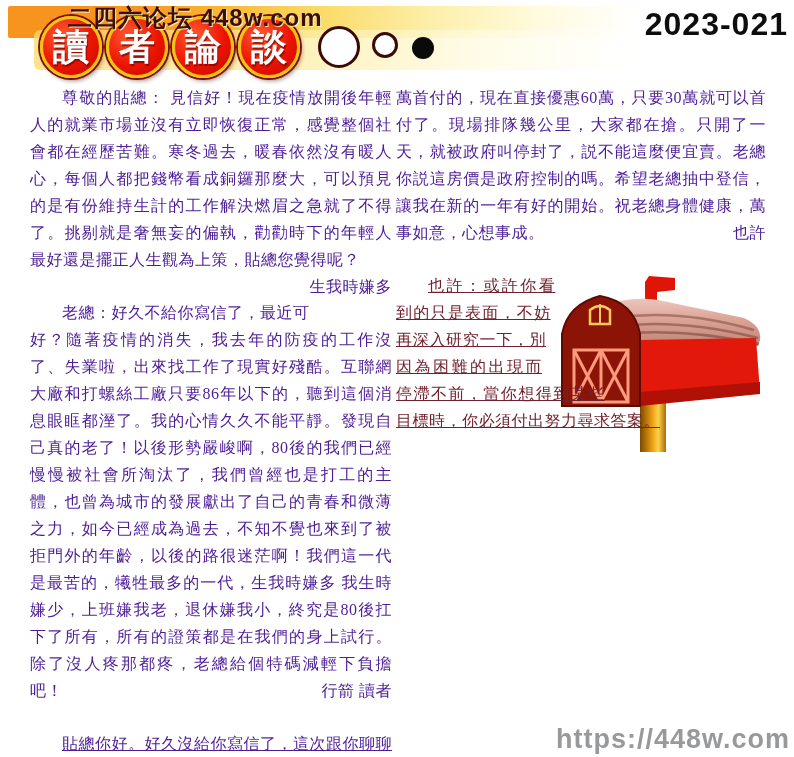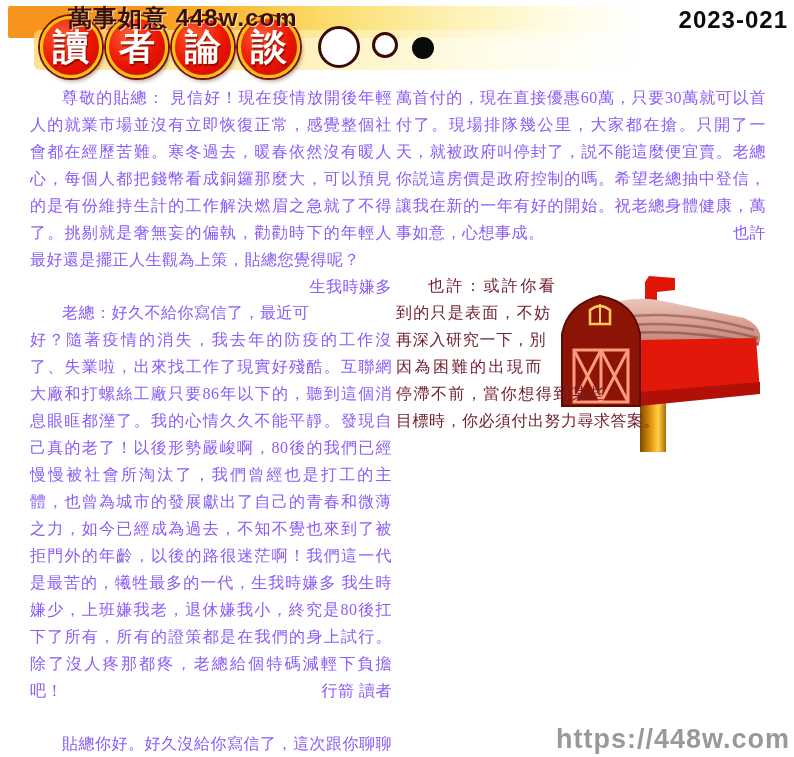--- a/index.html
+++ b/index.html
@@ -22,21 +22,21 @@
   .site-title{
     position:absolute;left:68px;top:2px;
     font-family:"Liberation Sans","DejaVu Sans",sans-serif;
     font-size:24px;font-weight:bold;color:#3c0e04;letter-spacing:1px;
     text-shadow:1px 1px 0 rgba(255,255,220,.8);
     white-space:nowrap;z-index:4;
   }
   .issue{
     position:absolute;right:6px;top:6px;
     font-family:"Liberation Sans","DejaVu Sans",sans-serif;
-    font-size:24px;font-weight:bold;color:#0d0d0d;letter-spacing:1px;z-index:4;
+    font-size:32px;font-weight:bold;color:#0d0d0d;letter-spacing:1px;z-index:4;
   }
   .logo-row{
     position:absolute;left:40px;top:16px;display:flex;align-items:center;z-index:3;
   }
   .logo-circle{
     width:56px;height:56px;border-radius:50%;
     background:radial-gradient(circle at 35% 30%,#ff5b31 0%,#ec1402 55%,#c30800 100%);
     border:3px solid #f2c114;
     box-shadow:0 0 0 2px #7c1000,2px 3px 4px rgba(60,20,0,.45);
     display:flex;align-items:center;justify-content:center;
@@ -59,22 +59,22 @@
     margin-left:14px;margin-top:2px;
   }
   
   .col{
     position:absolute;top:84px;
     font-size:16px;line-height:27px;letter-spacing:.5px;
     text-align:justify;text-justify:inter-ideograph;
   }
   .col-left{left:30px;width:362px;}
   .col-right{left:396px;width:370px;}
-  .para{margin:0 0 26px 0;text-indent:2em;color:#8b5cf6;}
-  .para:last-child{margin-bottom:0;}
+  .para{margin:0 0 26px 0;text-indent:2em;color:#4c1d95;}
+  .para:last-child{margin-bottom:0;text-decoration:underline;}
   .reply{color:#72222f;}
   .sig{float:right;text-indent:0;}
   
   .mailbox{
     float:right;width:218px;height:178px;margin:2px 0 0 6px;
     shape-outside:polygon(8% 0%, 100% 0%, 100% 100%, 62% 100%, 56% 62%, 0% 58%);
   }
   .mailbox svg{display:block;width:100%;height:100%;}
   
   .watermark{
@@ -82,21 +82,21 @@
     font-family:"Liberation Sans","DejaVu Sans",sans-serif;
     font-size:27px;font-weight:bold;color:#98999b;letter-spacing:1px;margin-top:20px;
   }
 </style>
 </head>
 <body>
 
 <div class="banner"></div>
 <div class="banner-soft"></div>
 
-<div class="site-title">萬事如意 448w.com</div>
+<div class="site-title">二四六论坛 448w.com</div>
 <div class="issue">2023-021</div>
 
 <div class="logo-row">
   <div class="logo-circle">
     <span>讀</span>
   </div>
   <div class="logo-circle">
     <span>者</span>
   </div>
   <div class="logo-circle">

